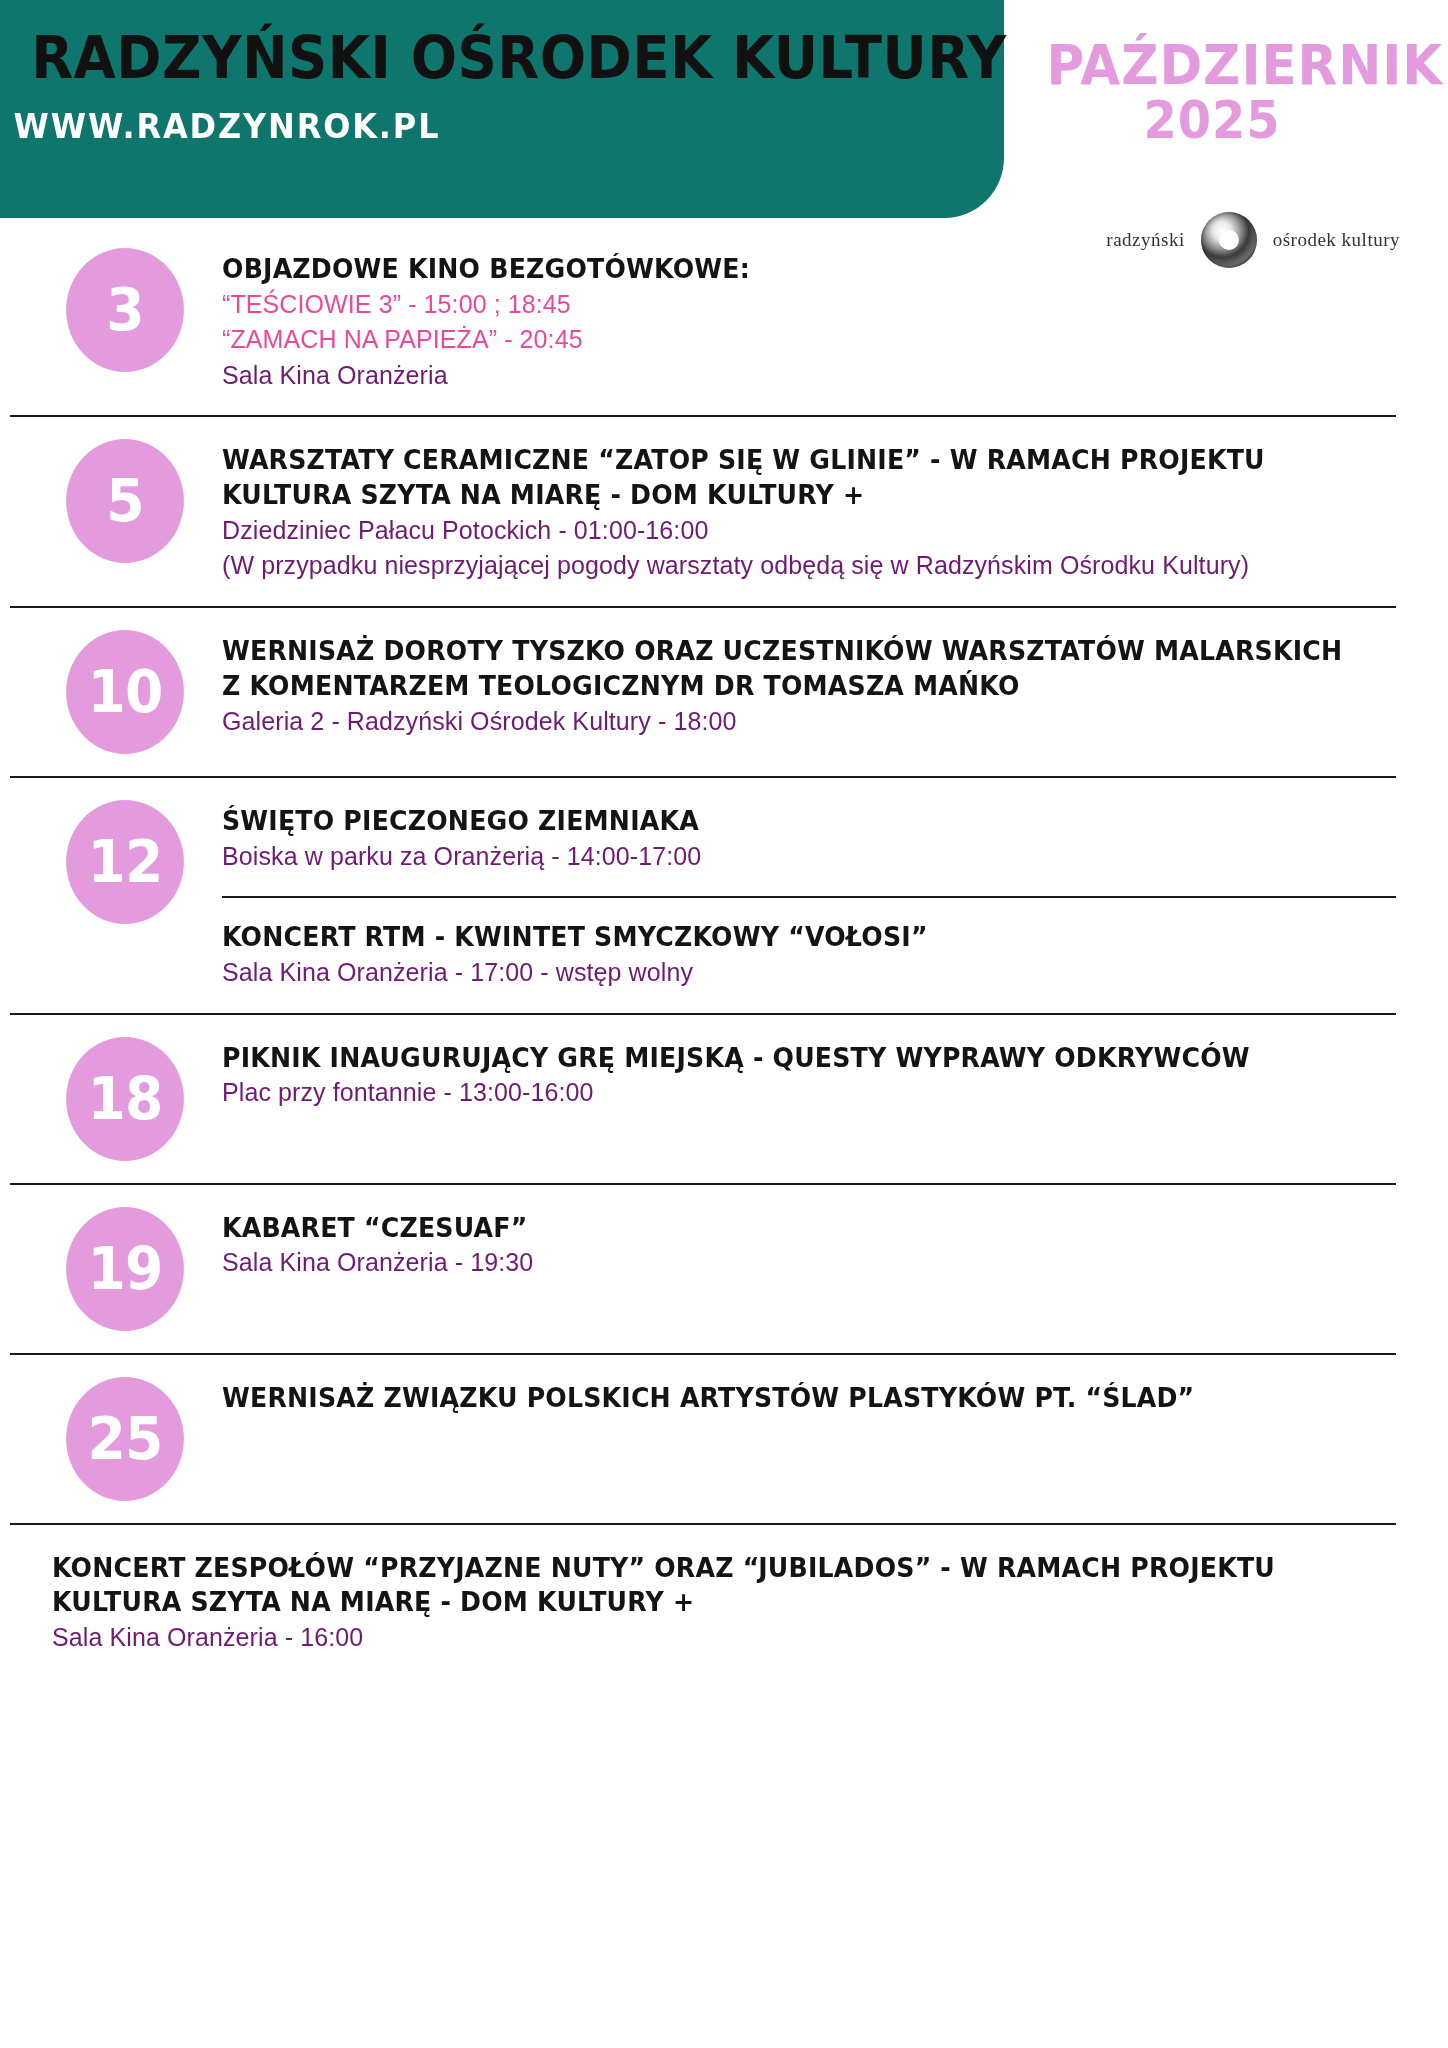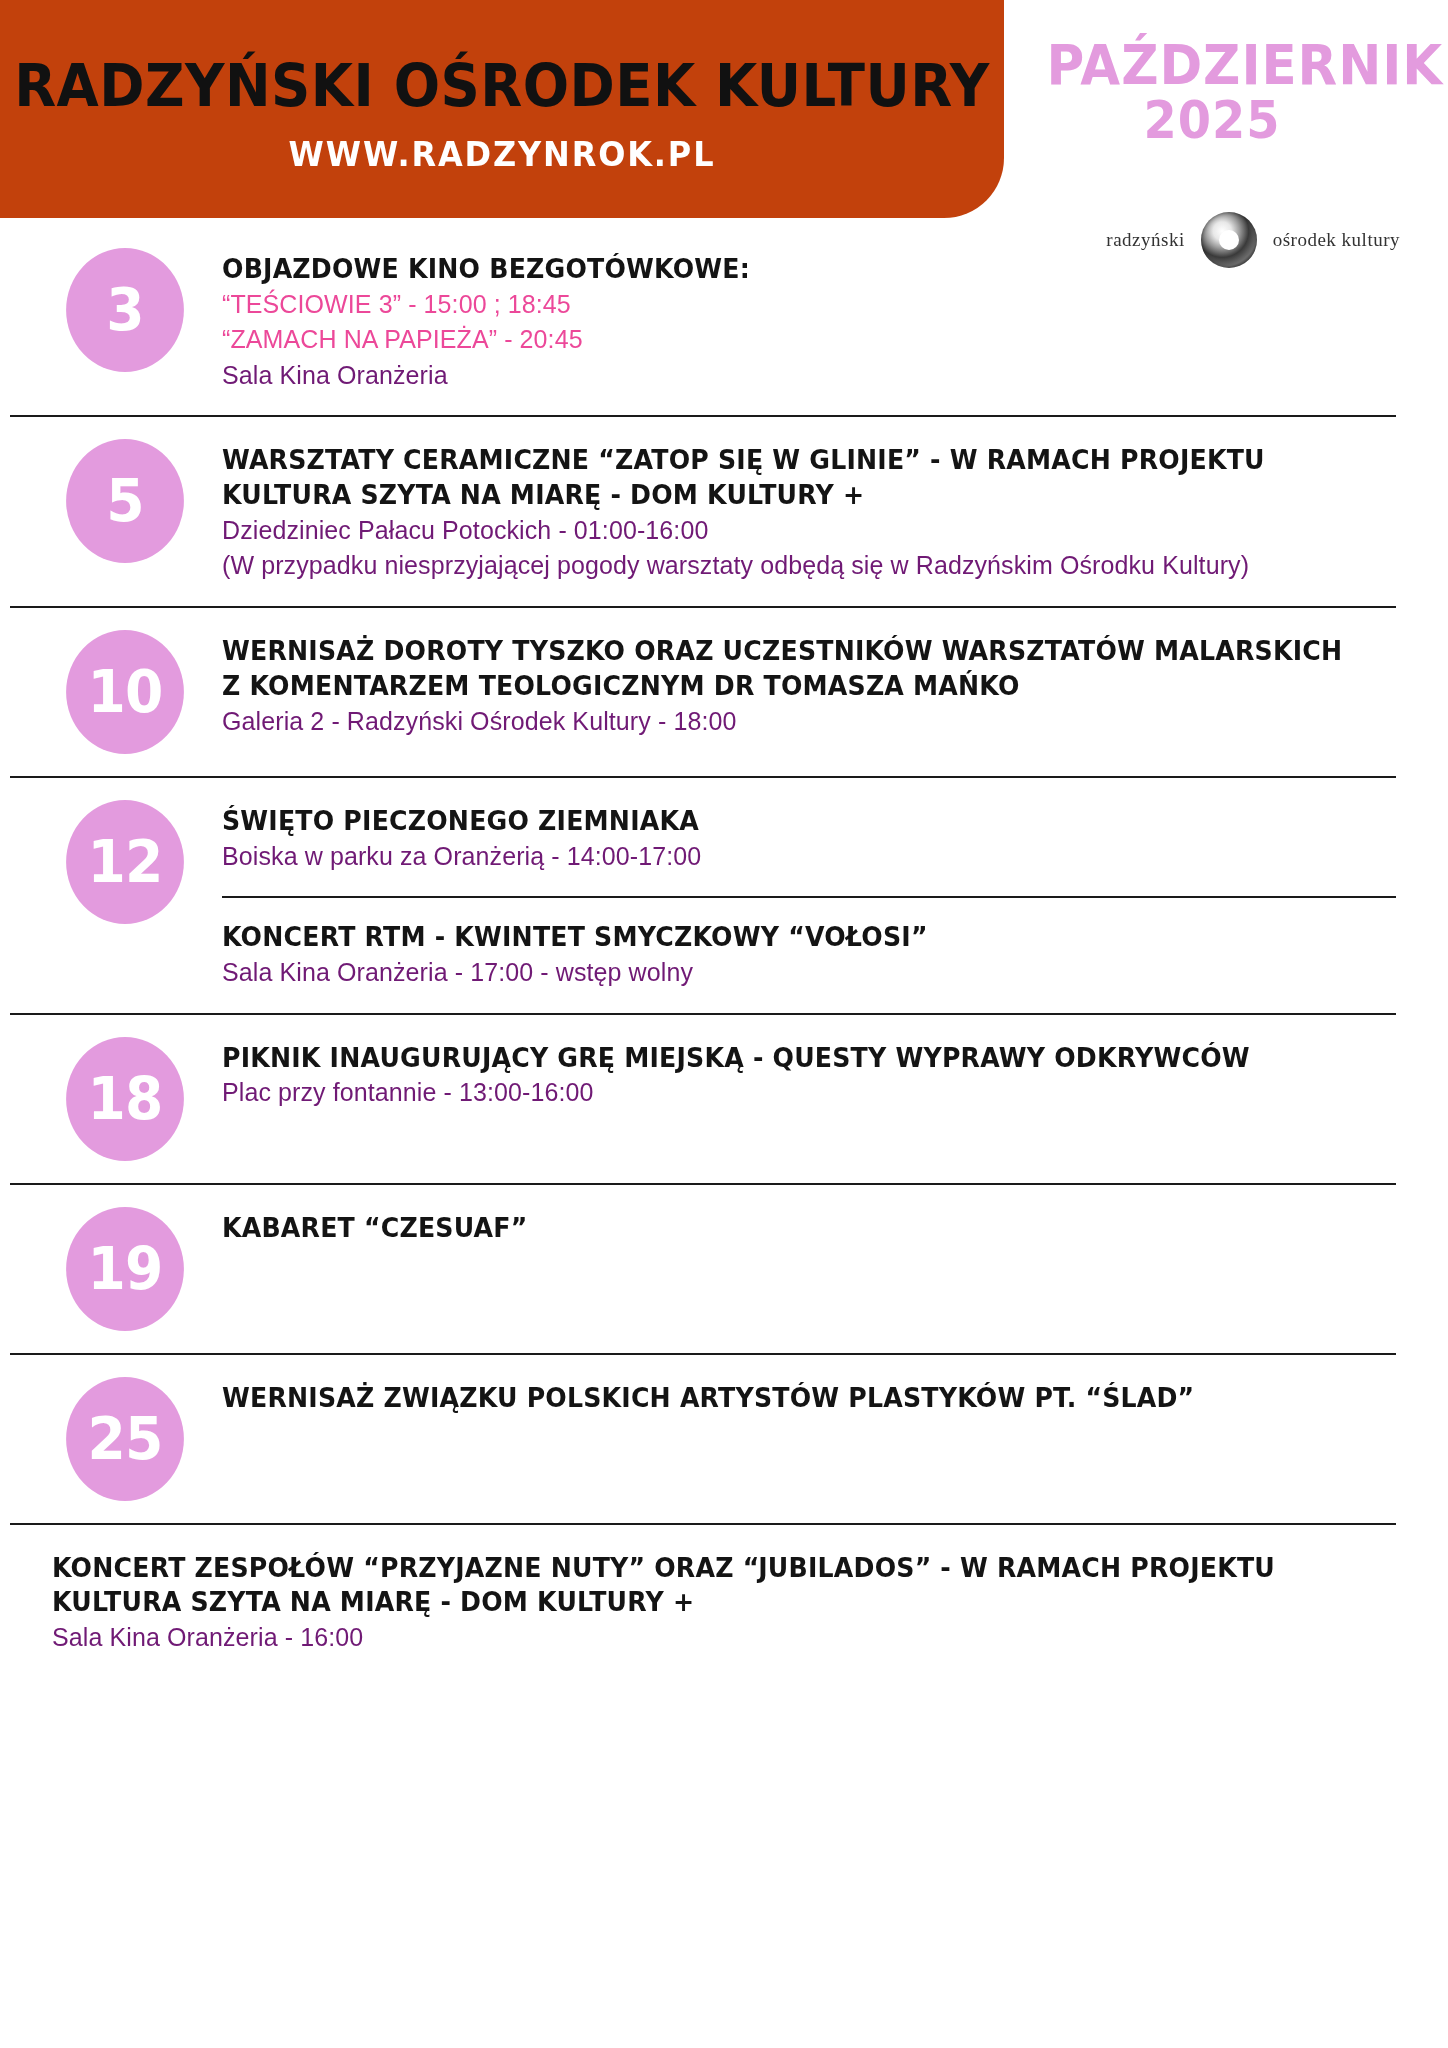--- a/index.html
+++ b/index.html
@@ -21,28 +21,28 @@
   .header {
     position: relative;
     height: 248px;
   }
   .header-banner {
     position: absolute;
     left: 0;
     top: 0;
     width: 1004px;
     height: 218px;
-    background: #c2410c;
+    background: #0f766e;
     border-bottom-right-radius: 60px;
     border-top-right-radius: 0;
     display: flex;
     flex-direction: column;
-    align-items: center;
+    align-items: flex-start;
     justify-content: flex-start;
-    padding-top: 52px;
+    padding-top: 24px;
   }
   .org-title {
     font-family: "DejaVu Sans", sans-serif;
     font-weight: bold;
     font-size: 58px;
     letter-spacing: 0.5px;
     color: #111111;
     text-transform: uppercase;
     white-space: nowrap;
     transform: scaleX(0.94);
@@ -273,20 +273,21 @@
       </div>
     </div>
     <div class="divider"></div>
     <div class="event-row">
       <div class="day-cell">
         <div class="day-badge">19</div>
       </div>
       <div class="entries">
         <div class="entry">
           <div class="entry-title"> KABARET “CZESUAF”</div>
+          <div class="entry-line sub">Sala Kina Oranżeria - 19:30</div>
         </div>
       </div>
     </div>
     <div class="divider"></div>
     <div class="event-row">
       <div class="day-cell">
         <div class="day-badge">25</div>
       </div>
       <div class="entries">
         <div class="entry">

